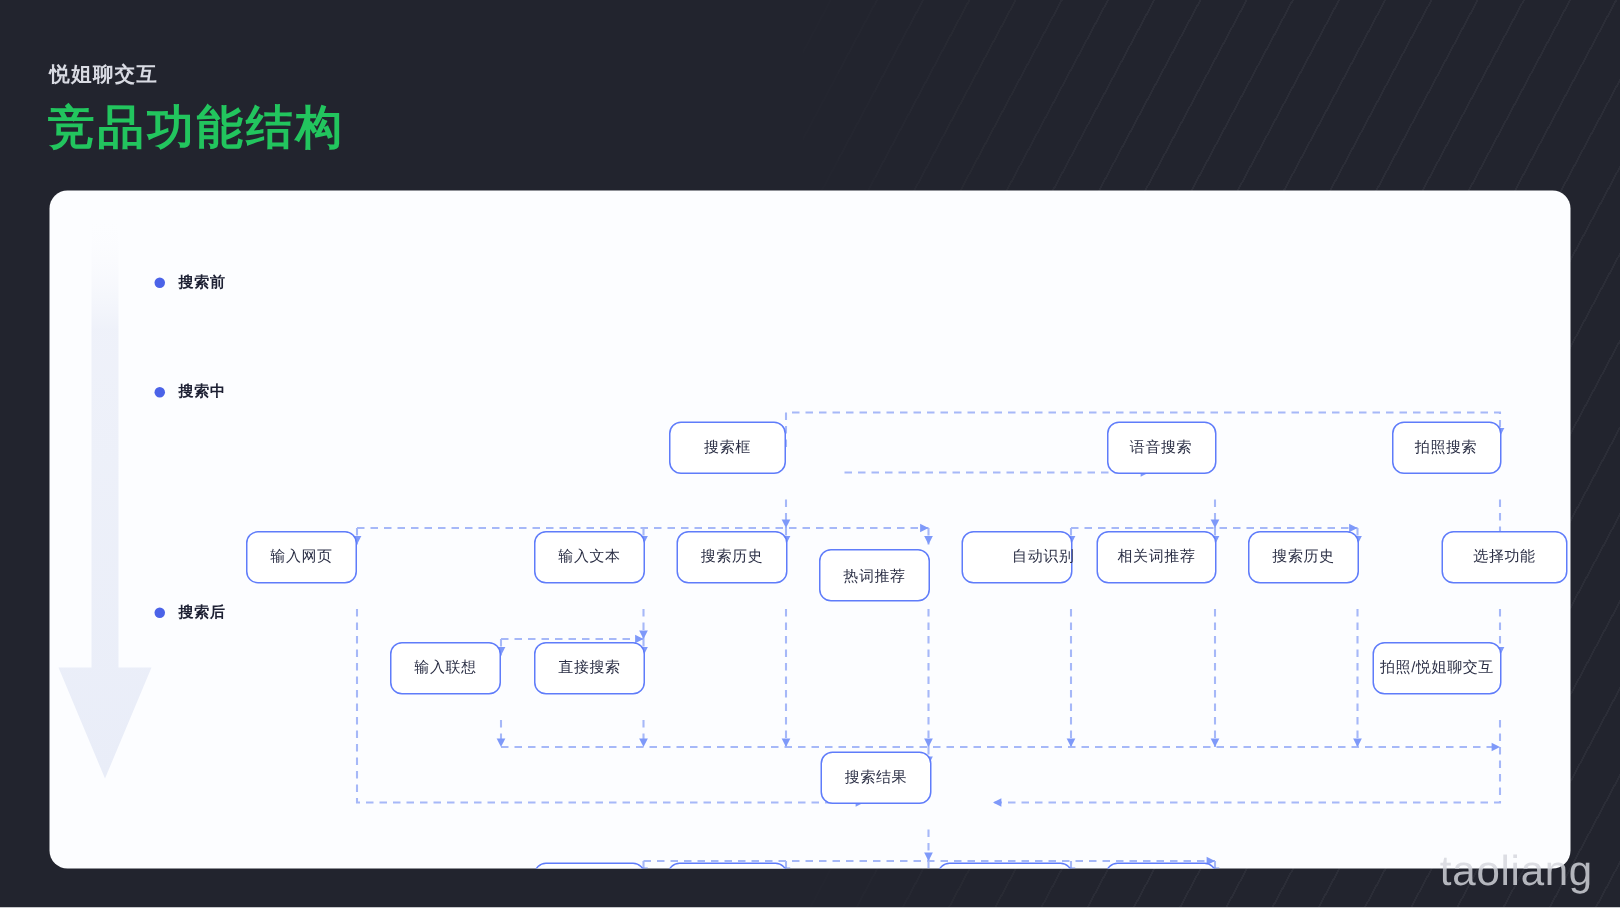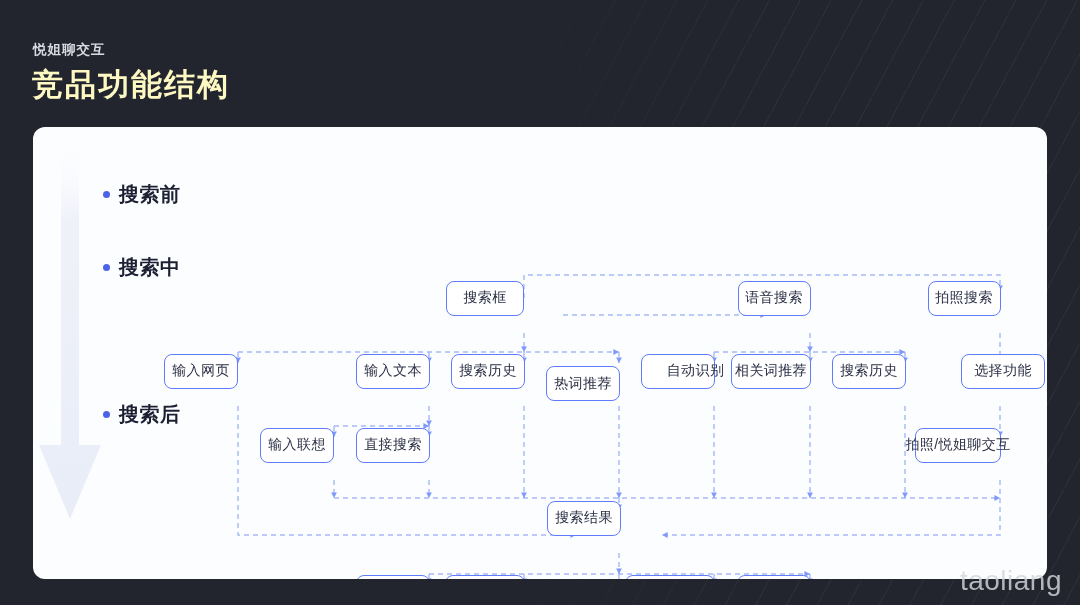--- a/index.html
+++ b/index.html
@@ -25,46 +25,46 @@
     -webkit-mask-image: linear-gradient(to right, rgba(0,0,0,0) 0px, rgba(0,0,0,0) 500px, rgba(0,0,0,1) 760px, rgba(0,0,0,1) 1080px);
     mask-image: linear-gradient(to right, rgba(0,0,0,0) 0px, rgba(0,0,0,0) 500px, rgba(0,0,0,1) 760px, rgba(0,0,0,1) 1080px);
     pointer-events: none;
   }
   #subtitle {
     position: absolute; left: 33px; top: 41px;
     font-size: 13.5px; font-weight: 700; color: #d9dbe3; letter-spacing: 1px;
   }
   #title {
     position: absolute; left: 32px; top: 64px;
-    font-size: 31px; font-weight: 700; color: #fef9c3; letter-spacing: 2px;
+    font-size: 31px; font-weight: 700; color: #22c55e; letter-spacing: 2px;
   }
   #card {
     position: absolute; left: 33px; top: 127px;
     width: 1014px; height: 452px;
     background: #fcfdff; border-radius: 12px;
     overflow: hidden;
   }
   #bigarrow { position: absolute; left: 0; top: 0; }
   #flow { position: absolute; left: 0; top: 0; }
   .phase {
     position: absolute; display: flex; align-items: center; gap: 9px;
     white-space: nowrap;
   }
   .phase .dot {
     width: 7px; height: 7px; border-radius: 50%; background: #4b63e8;
     flex: none;
   }
-  .phase .txt { font-size: 20px; font-weight: 700; color: #1d2033; letter-spacing: 0.5px; }
+  .phase .txt { font-size: 10px; font-weight: 700; color: #1d2033; letter-spacing: 0.5px; }
   .node {
     position: absolute;
     background: #ffffff;
     border: 1.6px solid #5f7cfa;
     border-radius: 8px;
     display: flex; align-items: center; justify-content: center;
-    font-size: 14px; color: #2b2f45; font-weight: 500;
+    font-size: 10px; color: #2b2f45; font-weight: 500;
     letter-spacing: 0.4px;
     white-space: nowrap;
   }
   #watermark {
     position: absolute; right: 18px; bottom: 8px;
     font-size: 28px; color: #d5d7dd; opacity: 0.82;
     letter-spacing: 0.5px; font-weight: 400;
   }
 </style>
 </head>

